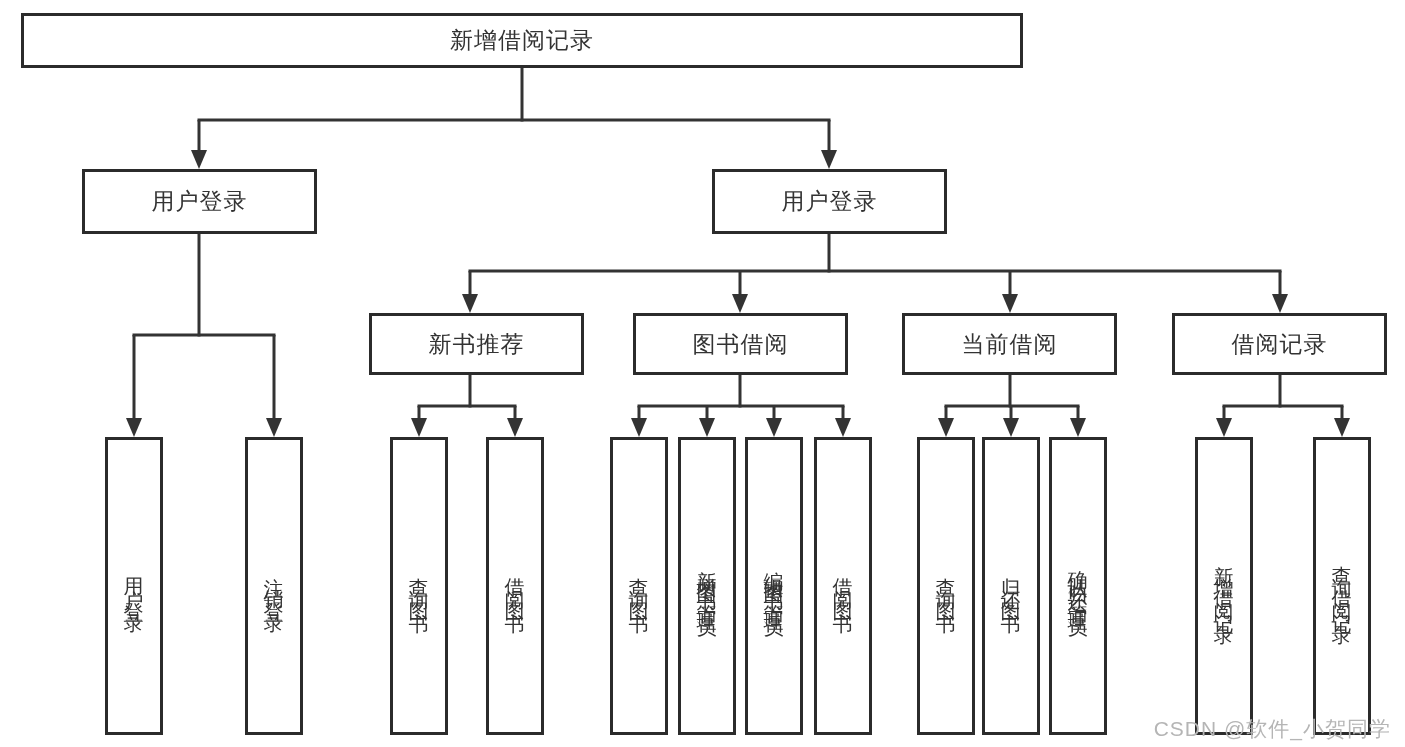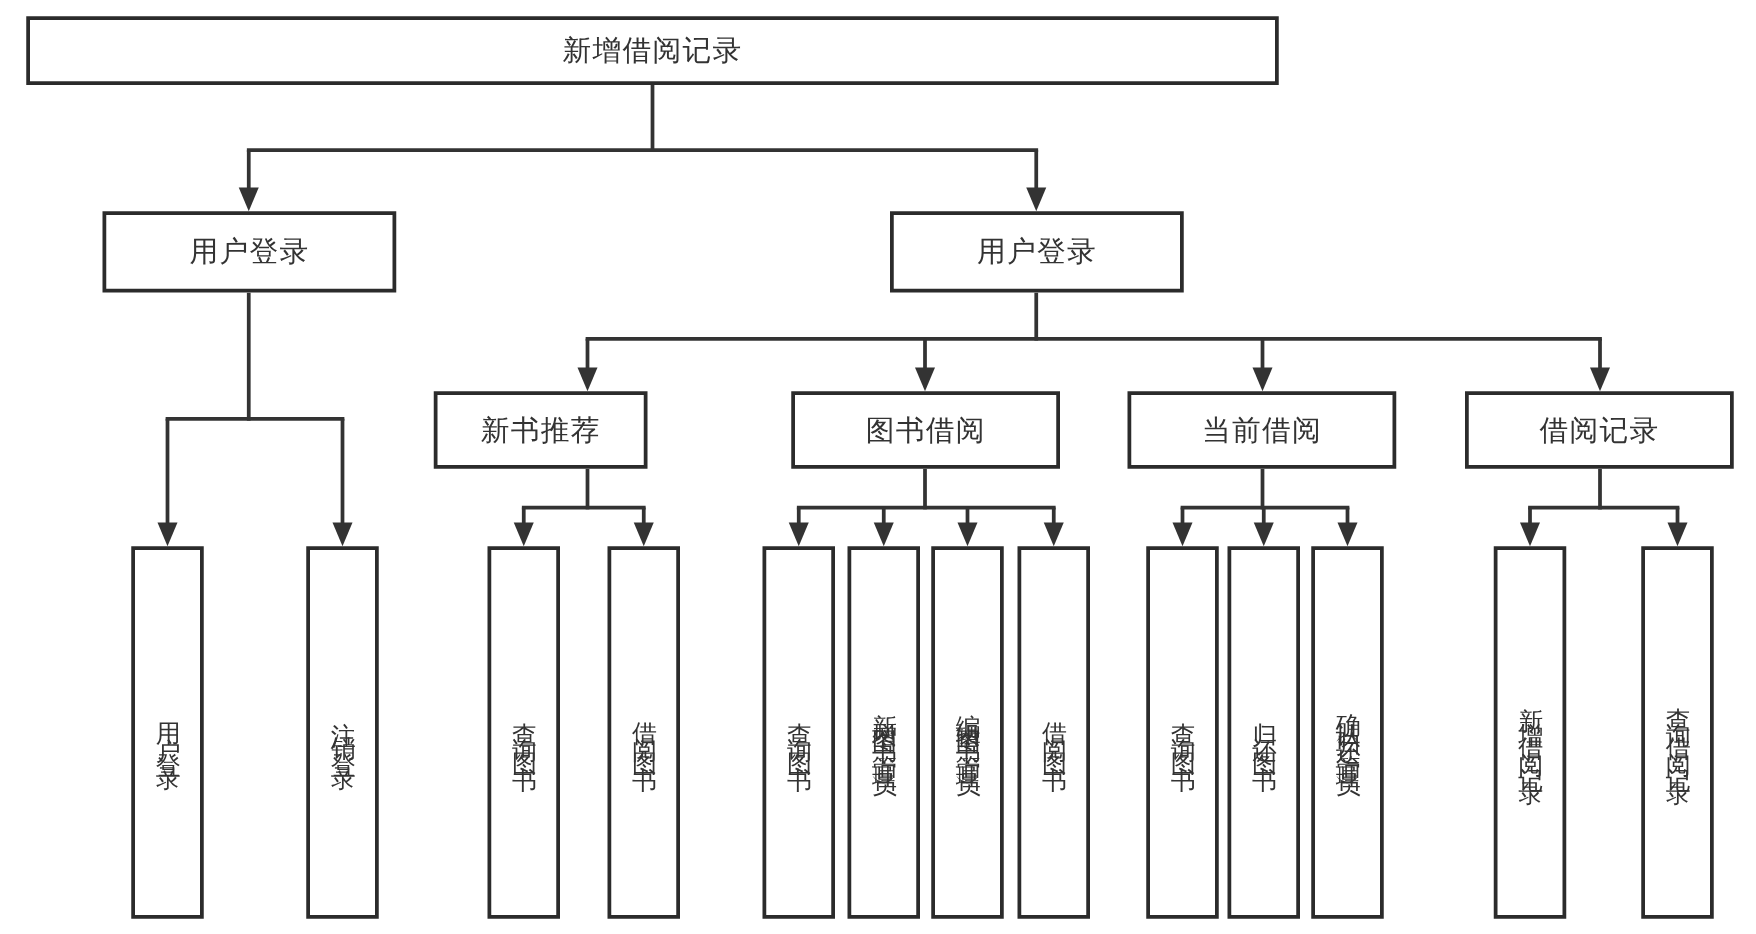--- a/index.html
+++ b/index.html
@@ -33,21 +33,21 @@
     justify-content:center;
     color:var(--text);
     font-size:23px;
     letter-spacing:1px;
     white-space:nowrap;
   }
   
   .root-box   {left:21px;  top:13px;  width:1002px; height:55px;}
   .l2a        {left:82px;  top:169px; width:235px;  height:65px;}
   .l2b        {left:712px; top:169px; width:235px;  height:65px;}
-  .l3a        {left:347px; top:313px; width:171px;  height:62px;text-align:right;}
+  .l3a        {left:369px; top:313px; width:215px;  height:62px;text-align:right;}
   .l3b        {left:633px; top:313px; width:215px;  height:62px;}
   .l3c        {left:902px; top:313px; width:215px;  height:62px;}
   .l3d        {left:1172px;top:313px; width:215px;  height:62px;align-items:center;}
   
   .leaf{
     position:absolute;
     top:437px;
     width:58px;
     height:298px;
     box-sizing:border-box;
@@ -217,13 +217,14 @@
   <div class="leaf lf10">
     <span class="leaf-label tight">确认归还（管理员）</span>
   </div>
   <div class="leaf lf11">
     <span class="leaf-label">新增借阅记录</span>
   </div>
   <div class="leaf lf12">
     <span class="leaf-label">查询借阅记录</span>
   </div>
 
+  <div class="watermark">CSDN @软件_小贺同学</div>
 </div>
 
 </body></html>

